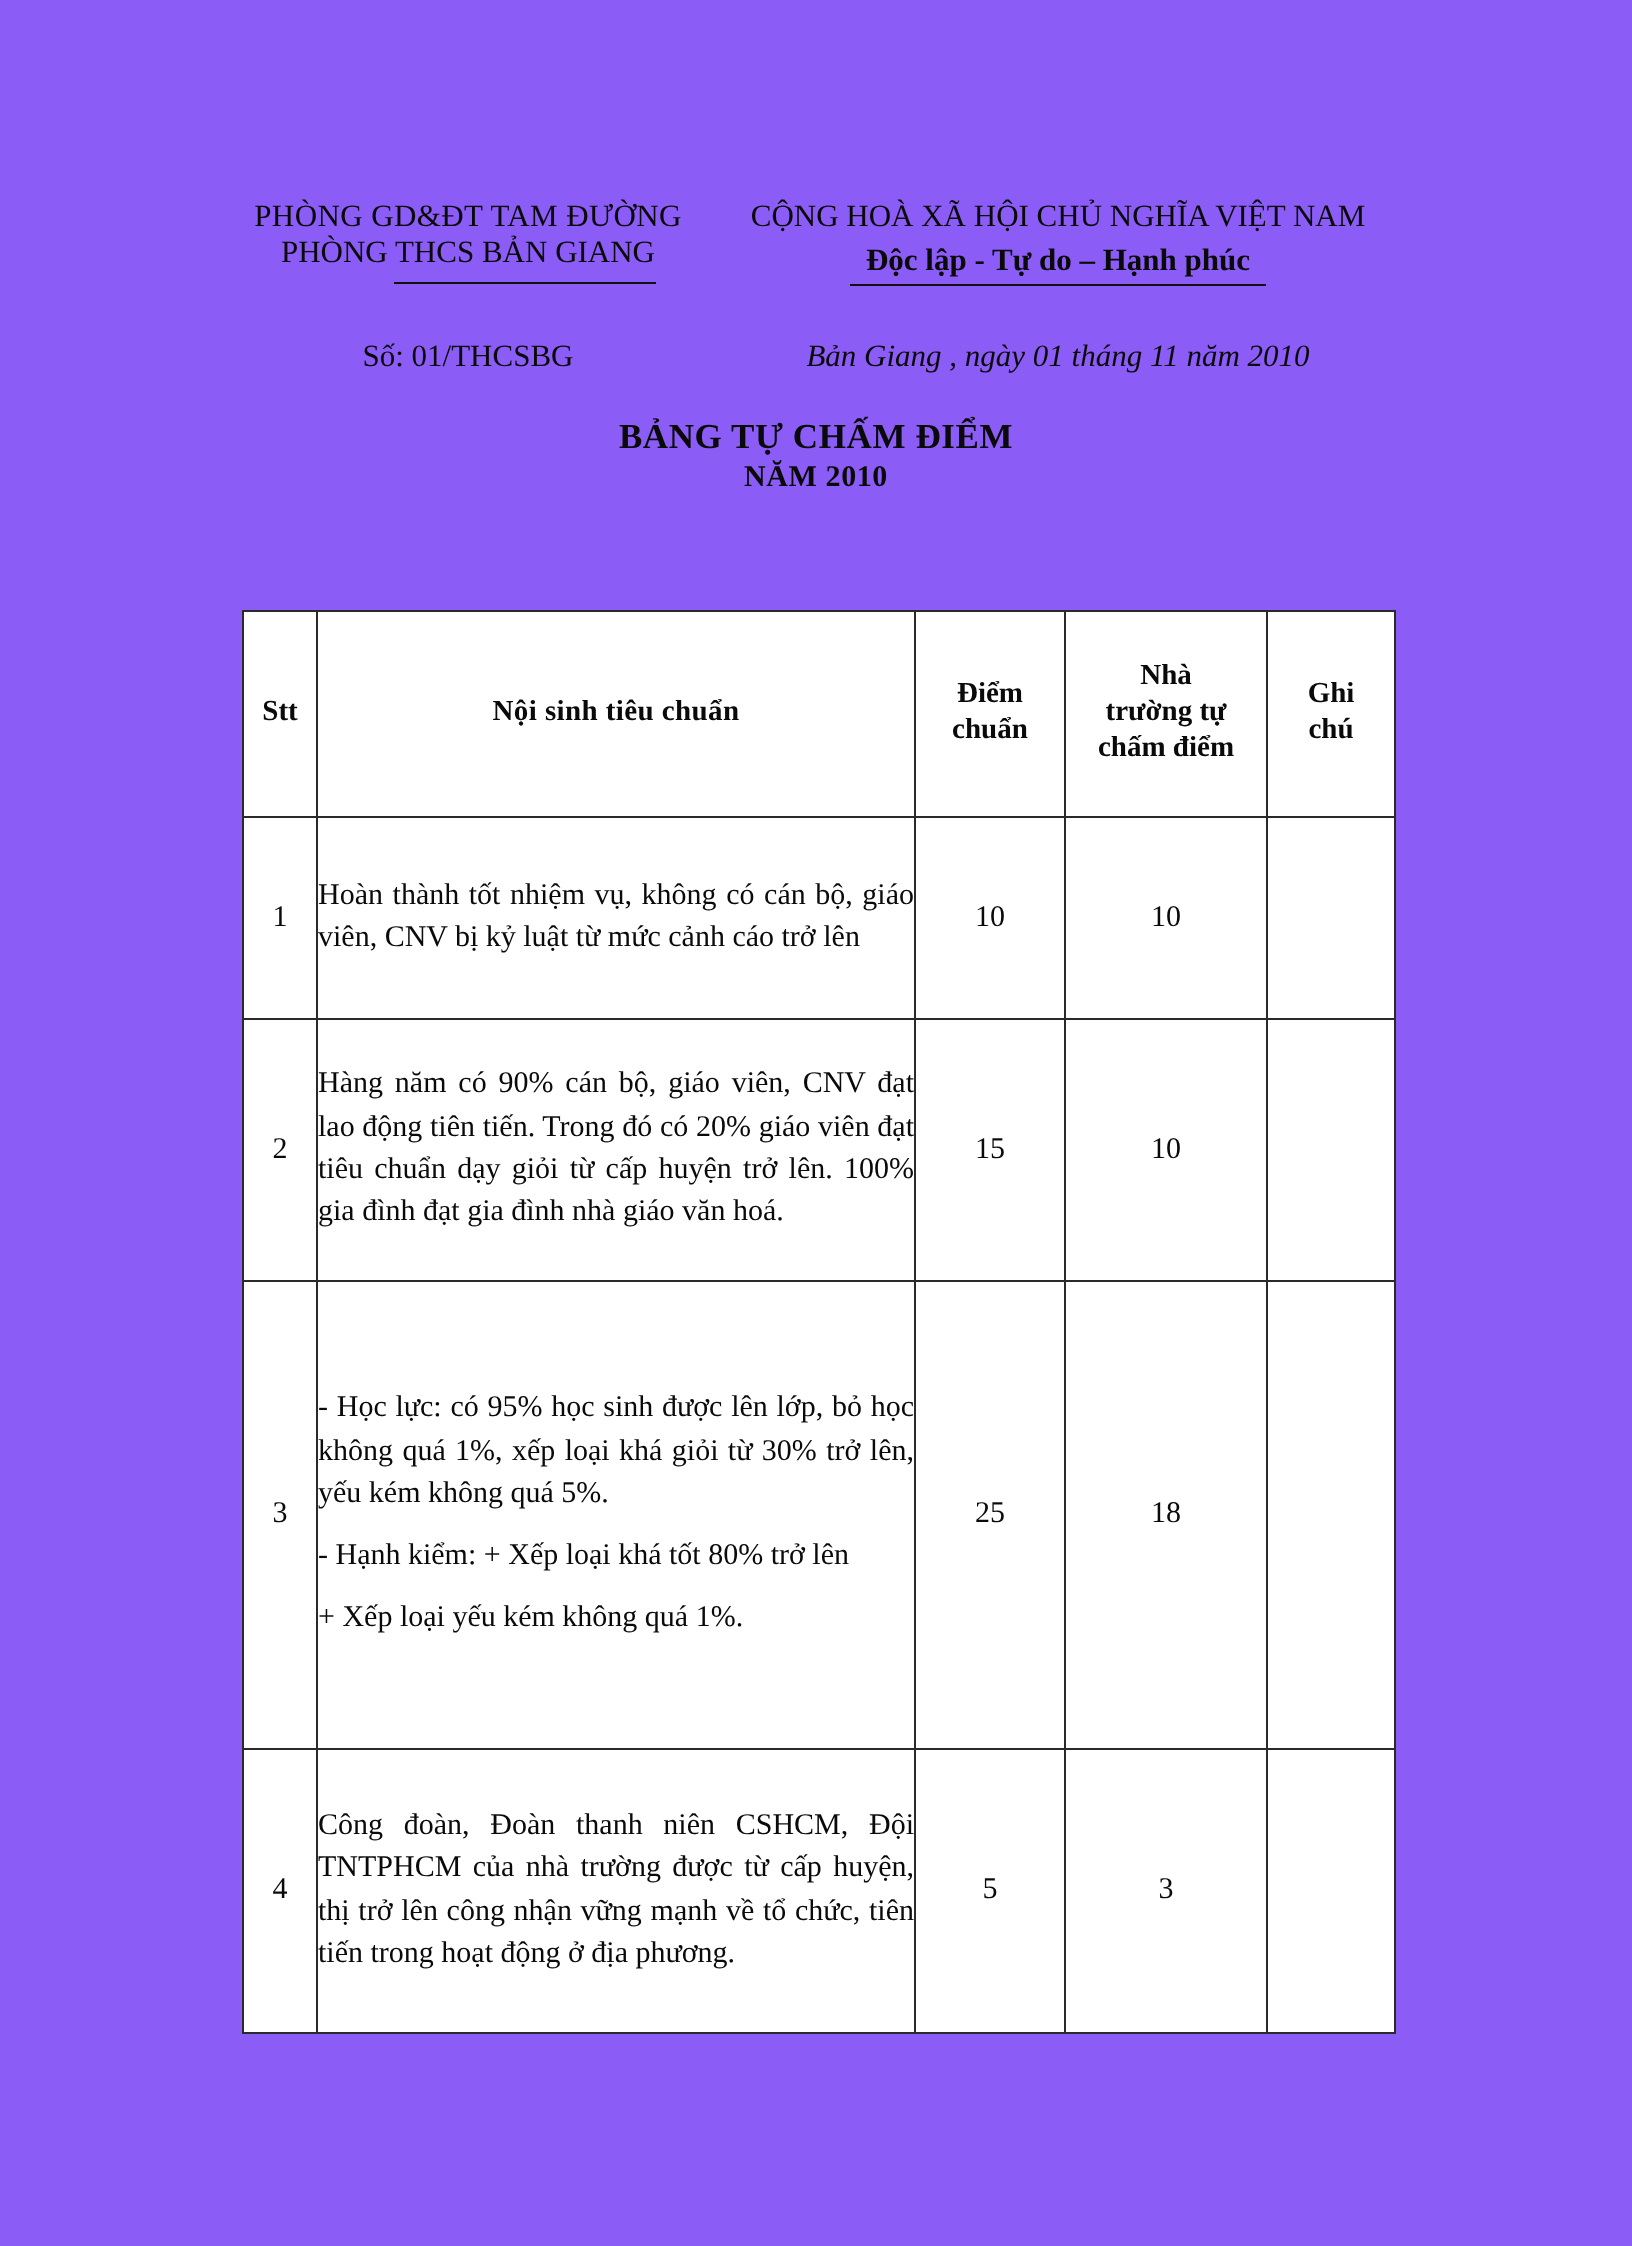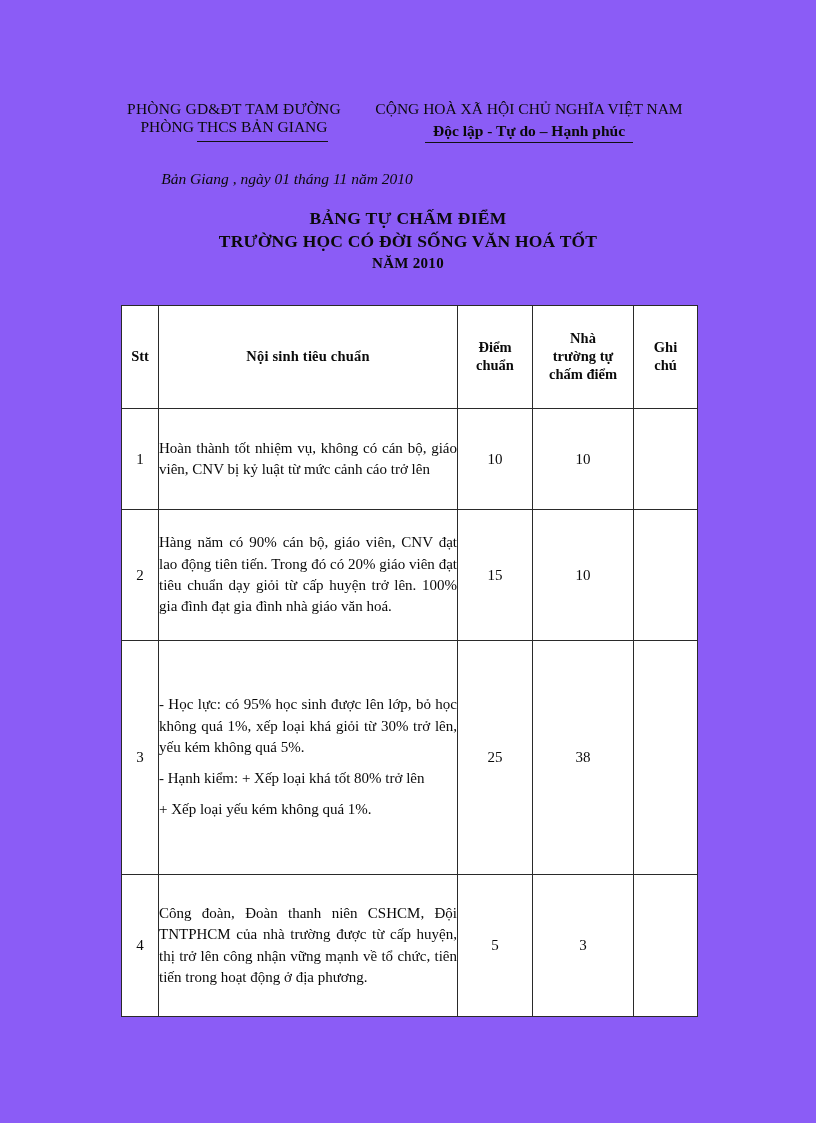--- a/index.html
+++ b/index.html
@@ -174,26 +174,26 @@
       <div class="org-line1">PHÒNG GD&amp;ĐT TAM ĐƯỜNG</div>
       <div class="org-line2-wrap"><span class="org-pre">PHÒNG </span><span class="org-underlined">THCS BẢN GIANG</span></div>
     </div>
     <div class="nation-block">
       <div class="nation-line1">CỘNG HOÀ XÃ HỘI CHỦ NGHĨA VIỆT NAM</div>
       <div class="nation-line2">Độc lập - Tự do – Hạnh phúc</div>
     </div>
   </div>
 
   <div class="meta-row">
+    <div class="doc-number">Số: 01/THCSBG</div>
     <div class="doc-date">Bản Giang , ngày 01 tháng 11 năm 2010</div>
   </div>
 
   <div class="title-block">
     <div class="title-l1">BẢNG TỰ CHẤM ĐIỂM</div>
-    <div class="title-l2">TRƯỜNG HỌC CÓ ĐỜI SỐNG VĂN HOÁ TỐT</div>
     <div class="title-l3">NĂM 2010</div>
   </div>
 
   <table class="score-table">
     <colgroup>
       <col class="col-stt">
       <col class="col-desc">
       <col class="col-std">
       <col class="col-self">
       <col class="col-note">
@@ -237,21 +237,21 @@
         <td class="cell-note"></td>
       </tr>
       <tr class="r3">
         <td class="cell-stt">3</td>
         <td class="cell-desc">
             <p>- Học lực: có 95% học sinh được lên lớp, bỏ học không quá 1%, xếp loại khá giỏi từ 30% trở lên, yếu kém không quá 5%.</p>
             <p>- Hạnh kiểm: + Xếp loại khá tốt 80% trở lên</p>
             <p>+ Xếp loại yếu kém không quá 1%.</p>
           </td>
         <td class="cell-num">25</td>
-        <td class="cell-num">38</td>
+        <td class="cell-num">18</td>
         <td class="cell-note"></td>
       </tr>
       <tr class="r4">
         <td class="cell-stt">4</td>
         <td class="cell-desc">
             <p>Công đoàn, Đoàn thanh niên CSHCM, Đội TNTPHCM của nhà trường được từ cấp huyện, thị trở lên công nhận vững mạnh về tổ chức, tiên tiến trong hoạt động ở địa phương.</p>
           </td>
         <td class="cell-num">5</td>
         <td class="cell-num">3</td>
         <td class="cell-note"></td>

